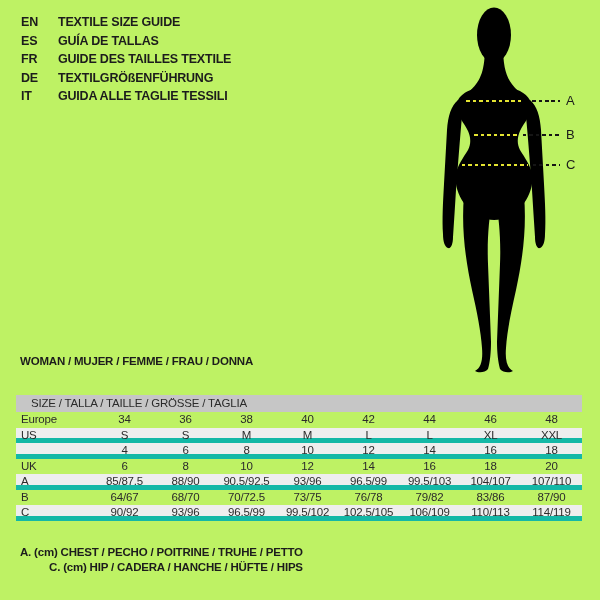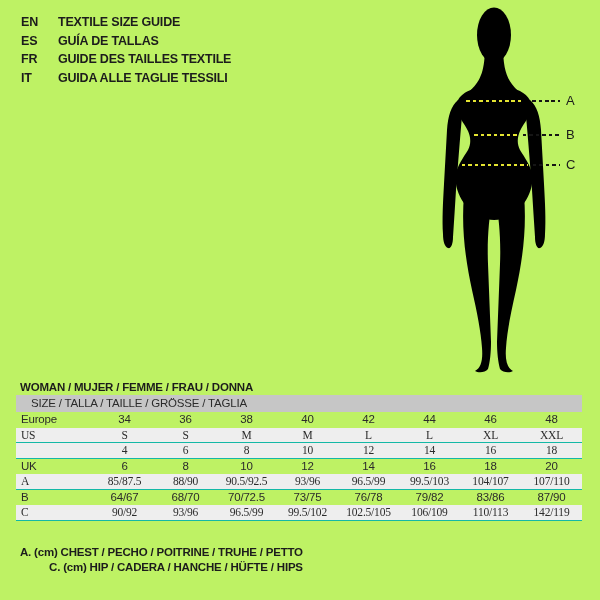--- a/index.html
+++ b/index.html
@@ -25,26 +25,26 @@
   .la{left:566px; top:93px;}
   
   .yb{left:474px; top:134px; width:45px;}
   .bb{left:523px; top:134px; width:37px;}
   .lb{left:566px; top:127px;}
   
   .yc{left:462px; top:164px; width:66px;}
   .bc{left:533px; top:164px; width:27px;}
   .lc{left:566px; top:157px;}
   
-  .gender{position:absolute; left:20px; top:381px; font-size:11.5px; font-weight:bold; color:#1c1c1c;}
+  .gender{position:absolute; left:20px; top:355px; font-size:11.5px; font-weight:bold; color:#1c1c1c;}
   
   .size-table{position:absolute; left:16px; top:395px; width:566px; font-size:11.5px; color:#2b2b2b;}
   .thead{height:17px; line-height:17px; background:var(--header-bg); padding-left:15px; box-sizing:border-box;}
   .trow{display:flex; height:15.5px; line-height:15.5px; box-sizing:border-box;}
-  .trow.shaded{background:var(--stripe-bg); border-bottom:1px solid #14b8a6;font-family:Liberation Serif, serif;}
+  .trow.shaded{background:var(--stripe-bg); border-bottom:5px solid #14b8a6;}
   .rlabel{flex:0 0 78px; padding-left:5px; box-sizing:border-box; text-align:left;}
   .tcell{flex:1 1 0; text-align:center;}
   
   .legend{position:absolute; left:20px; top:545px;text-align:right;}
   .legend-row{font-size:11.5px; font-weight:bold; line-height:15.4px; color:#1c1c1c;}
 </style>
 </head>
 <body>
 
 <div class="stage" style="--dash-yellow: #e4e431; --header-bg: #c6c6c6; --stripe-bg: #eeeeee;">
@@ -54,20 +54,24 @@
         <span class="lang-code">EN</span>
         <span class="lang-label">TEXTILE SIZE GUIDE</span>
       </div>
       <div class="lang-row">
         <span class="lang-code">ES</span>
         <span class="lang-label">GUÍA DE TALLAS</span>
       </div>
       <div class="lang-row">
         <span class="lang-code">FR</span>
         <span class="lang-label">GUIDE DES TAILLES TEXTILE</span>
+      </div>
+      <div class="lang-row">
+        <span class="lang-code">DE</span>
+        <span class="lang-label">TEXTILGRÖßENFÜHRUNG</span>
       </div>
       <div class="lang-row">
         <span class="lang-code">IT</span>
         <span class="lang-label">GUIDA ALLE TAGLIE TESSILI</span>
       </div>
     </div>
 
   <div class="figure">
     <svg width="173" height="380" viewBox="0 0 173 380" fill="#000">
       <ellipse cx="67" cy="35" rx="17" ry="27.5"></ellipse>
@@ -182,21 +186,21 @@
         </div>
         <div class="trow shaded">
           <span class="rlabel">C</span>
           <span class="tcell">90/92</span>
           <span class="tcell">93/96</span>
           <span class="tcell">96.5/99</span>
           <span class="tcell">99.5/102</span>
           <span class="tcell">102.5/105</span>
           <span class="tcell">106/109</span>
           <span class="tcell">110/113</span>
-          <span class="tcell">142/119</span>
+          <span class="tcell">114/119</span>
         </div>
       </div>
   </div>
 
   <div class="legend">
       <div class="legend-row">A. (cm) CHEST / PECHO / POITRINE / TRUHE / PETTO</div>
       <div class="legend-row">C. (cm) HIP / CADERA / HANCHE / HÜFTE / HIPS</div>
     </div>
 
 </div>

